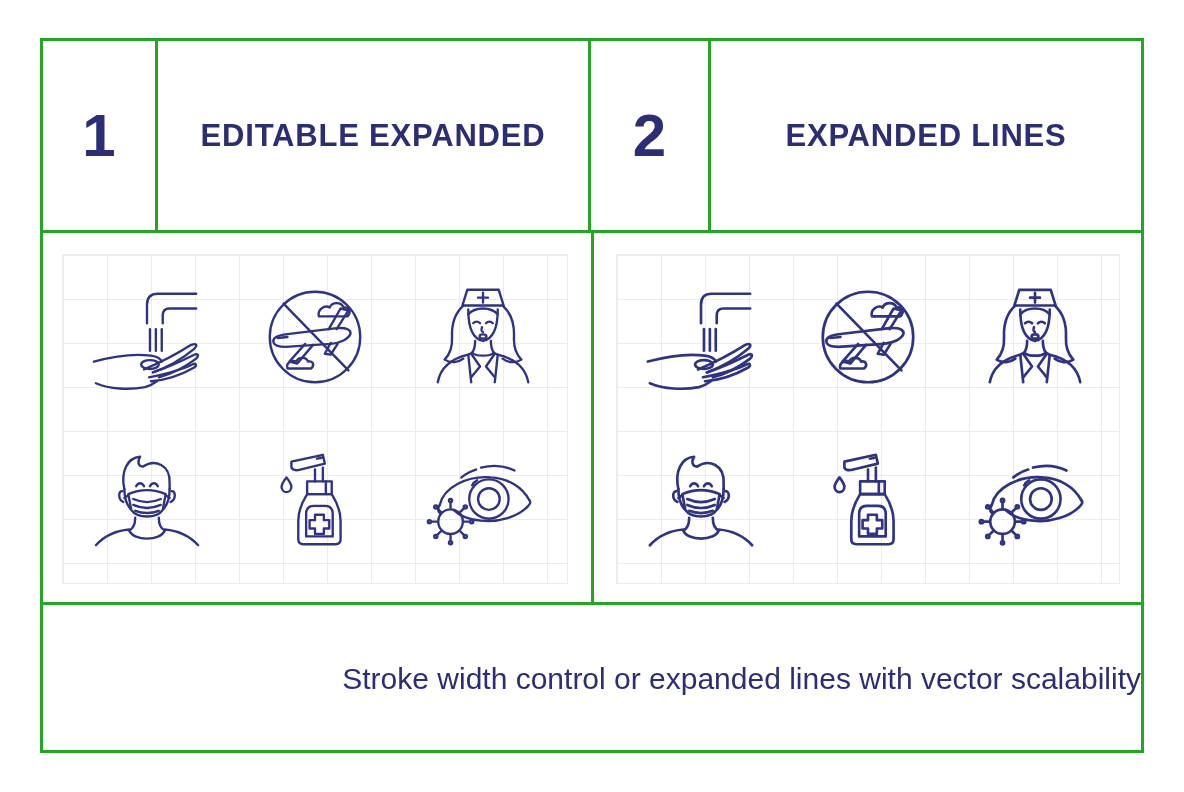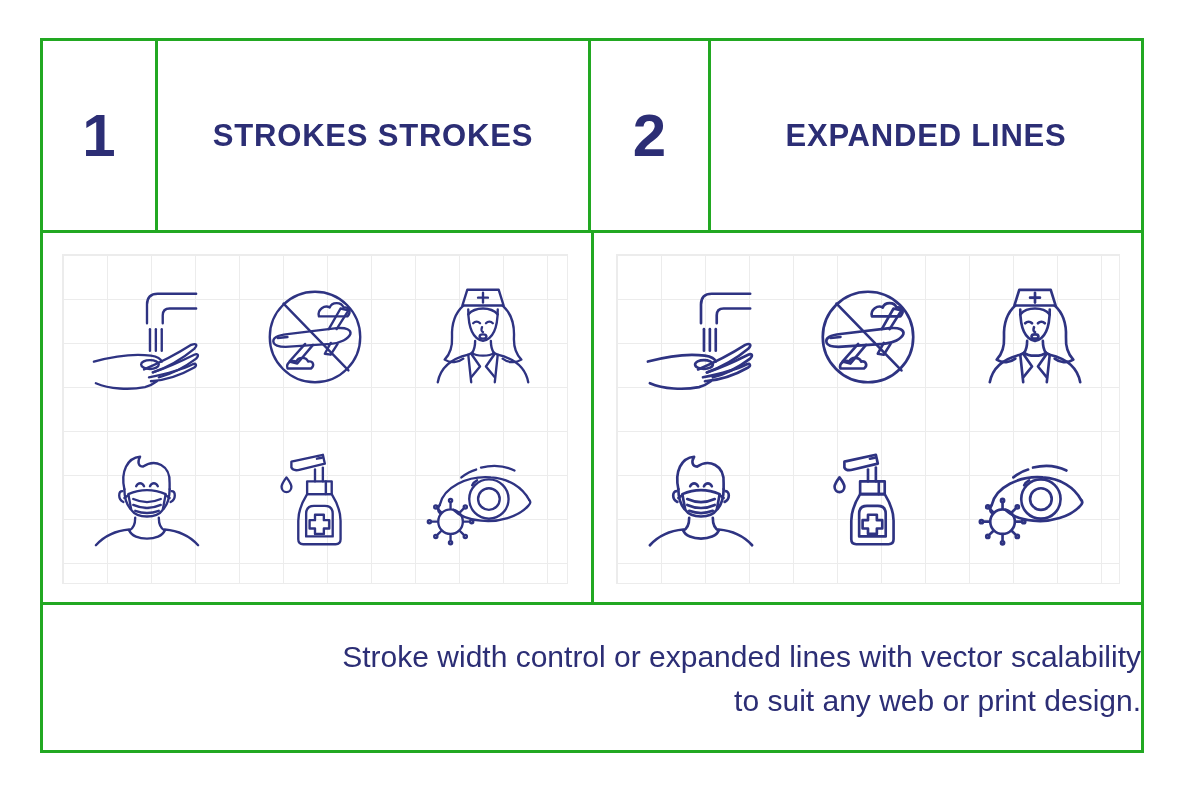--- a/index.html
+++ b/index.html
@@ -62,21 +62,21 @@
   .defs-holder{position:absolute;width:0;height:0;overflow:hidden;}
 </style>
 </head>
 <body>
 
 <div class="stage">
   <div class="frame">
 
     <div class="header-row">
       <div class="cell num-cell num-left">1</div>
-      <div class="cell label-cell label-left">STROKES STROKES</div>
+      <div class="cell label-cell label-left">EDITABLE EXPANDED</div>
       <div class="cell num-cell num-right">2</div>
       <div class="cell label-cell label-right">EXPANDED LINES</div>
     </div>
 
     <div class="icons-row">
       <div class="half">
         <div class="grid-bg grid-left" style="--sw: 2.4;">
             <div class="icon-cell">
               <svg class="licon" viewBox="0 0 120 120">
                 <use href="#sym-hand-washing"></use>
@@ -140,21 +140,20 @@
               <svg class="licon" viewBox="0 0 120 120">
                 <use href="#sym-eye-virus"></use>
               </svg>
             </div>
           </div>
       </div>
     </div>
 
     <div class="caption-row">
       <div>Stroke width control or expanded lines with vector scalability</div>
-      <div>to suit any web or print design.</div>
     </div>
 
   </div>
 
   <svg class="defs-holder" aria-hidden="true">
     <defs>
       <symbol id="sym-hand-washing" viewBox="0 0 120 120">
         <path d="M60,46 V27 Q60,16 71,16 H110"></path>
         <path d="M76,46 V38 Q76,31 83,31 H110"></path>
         <path d="M63,52 V74"></path>

